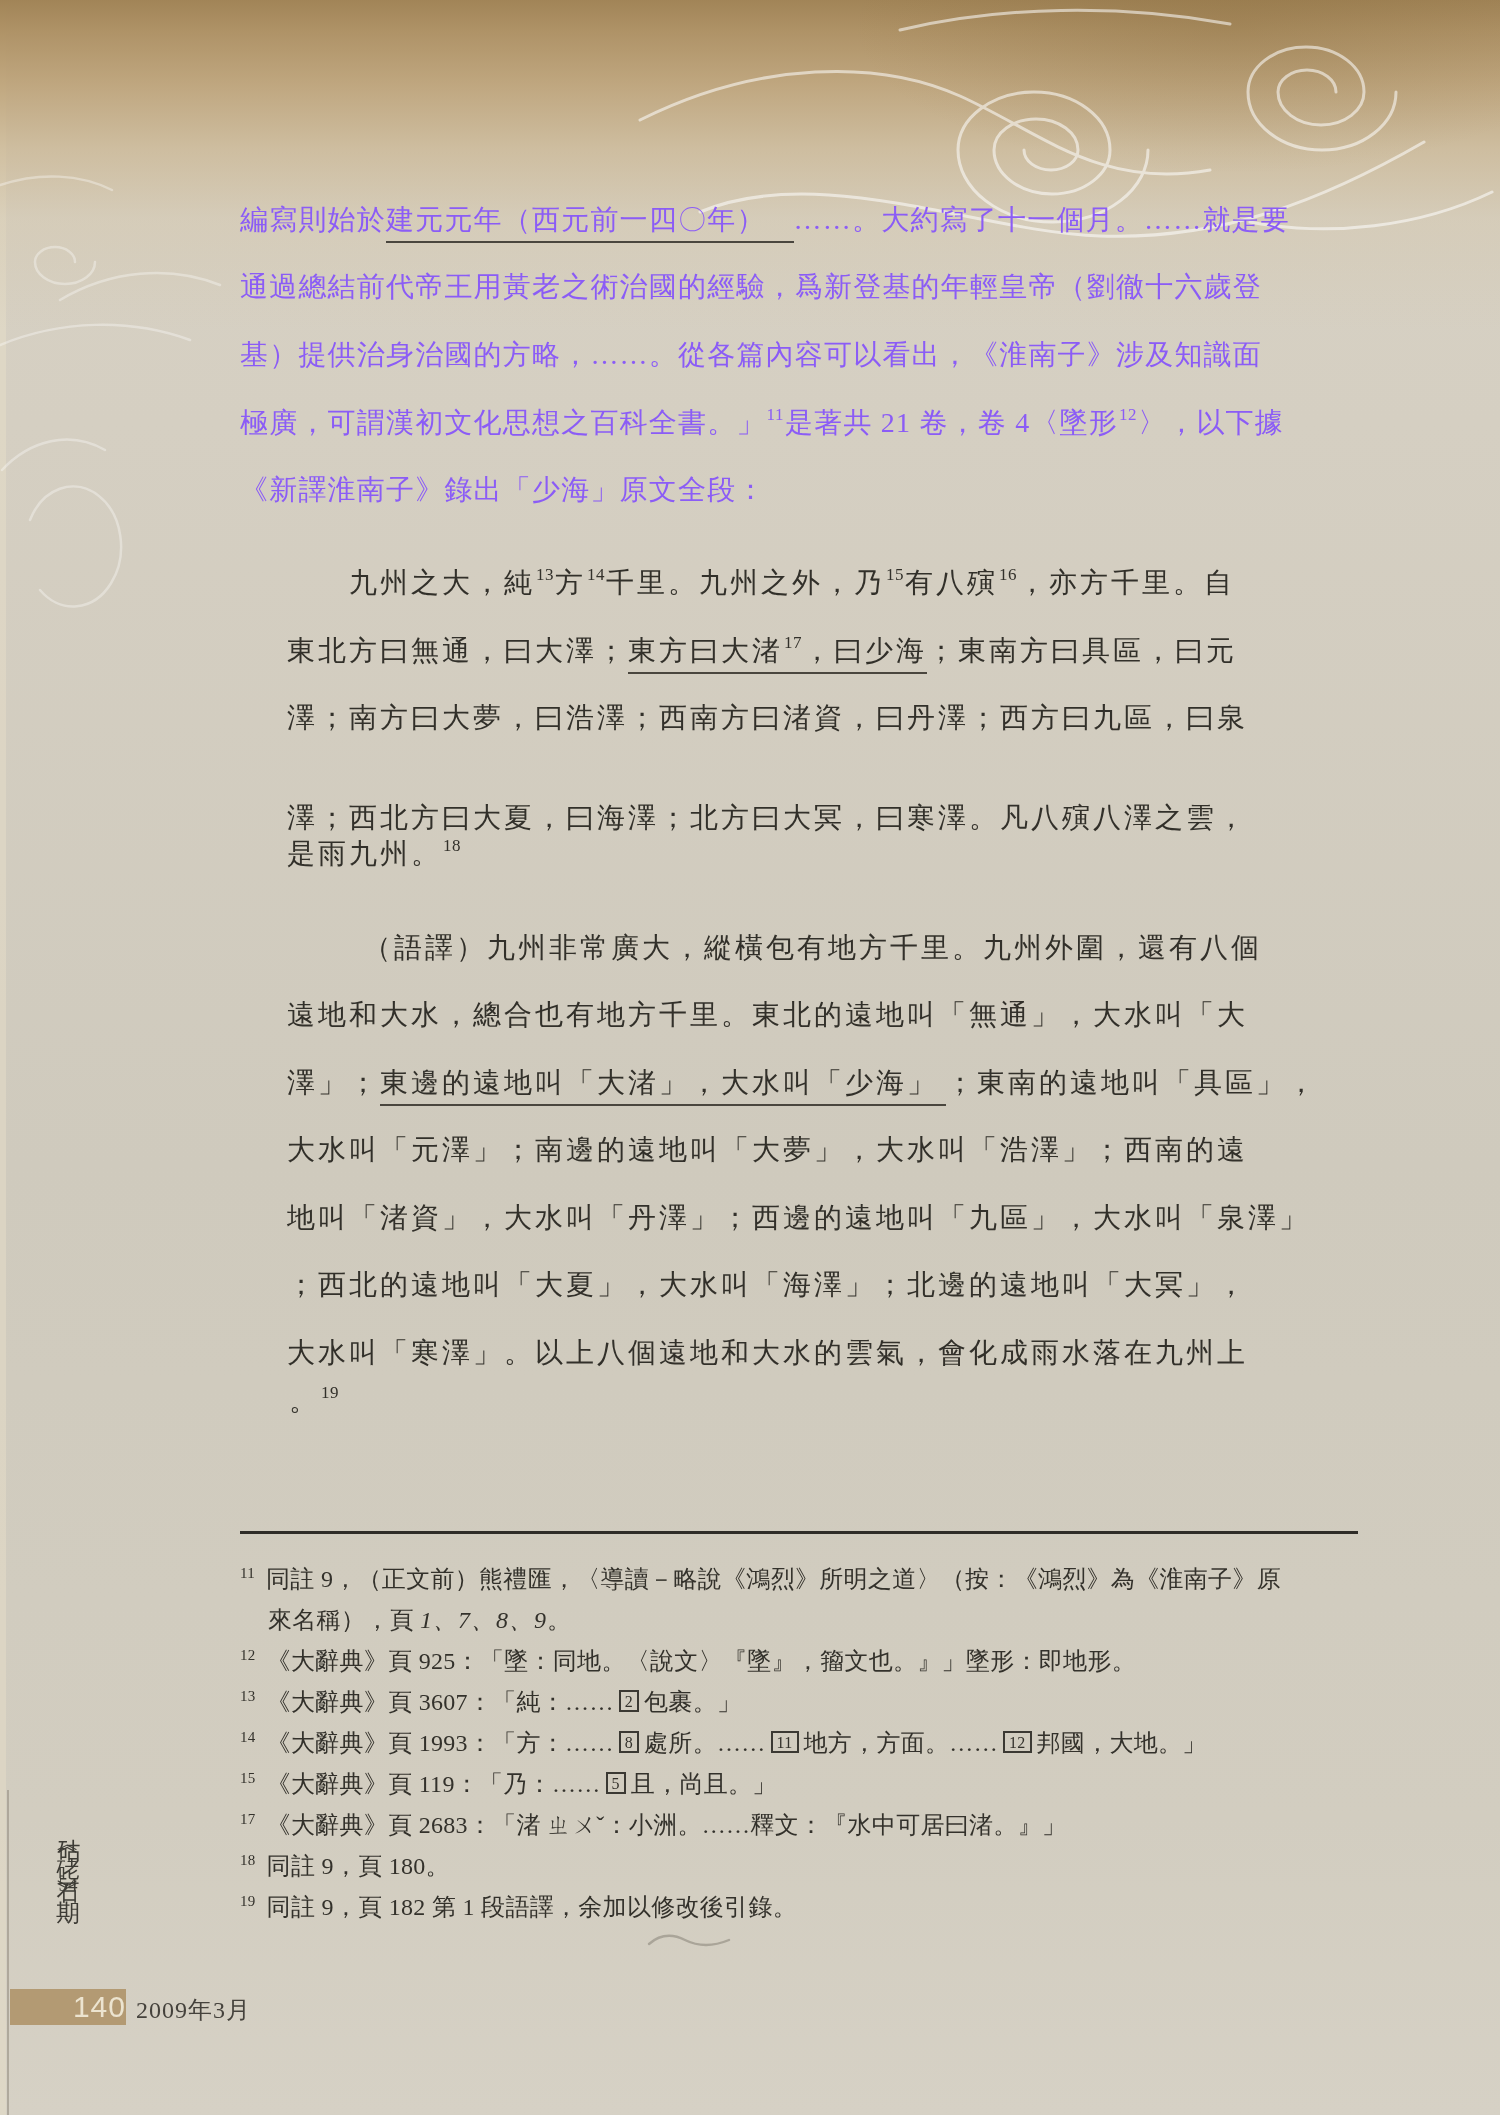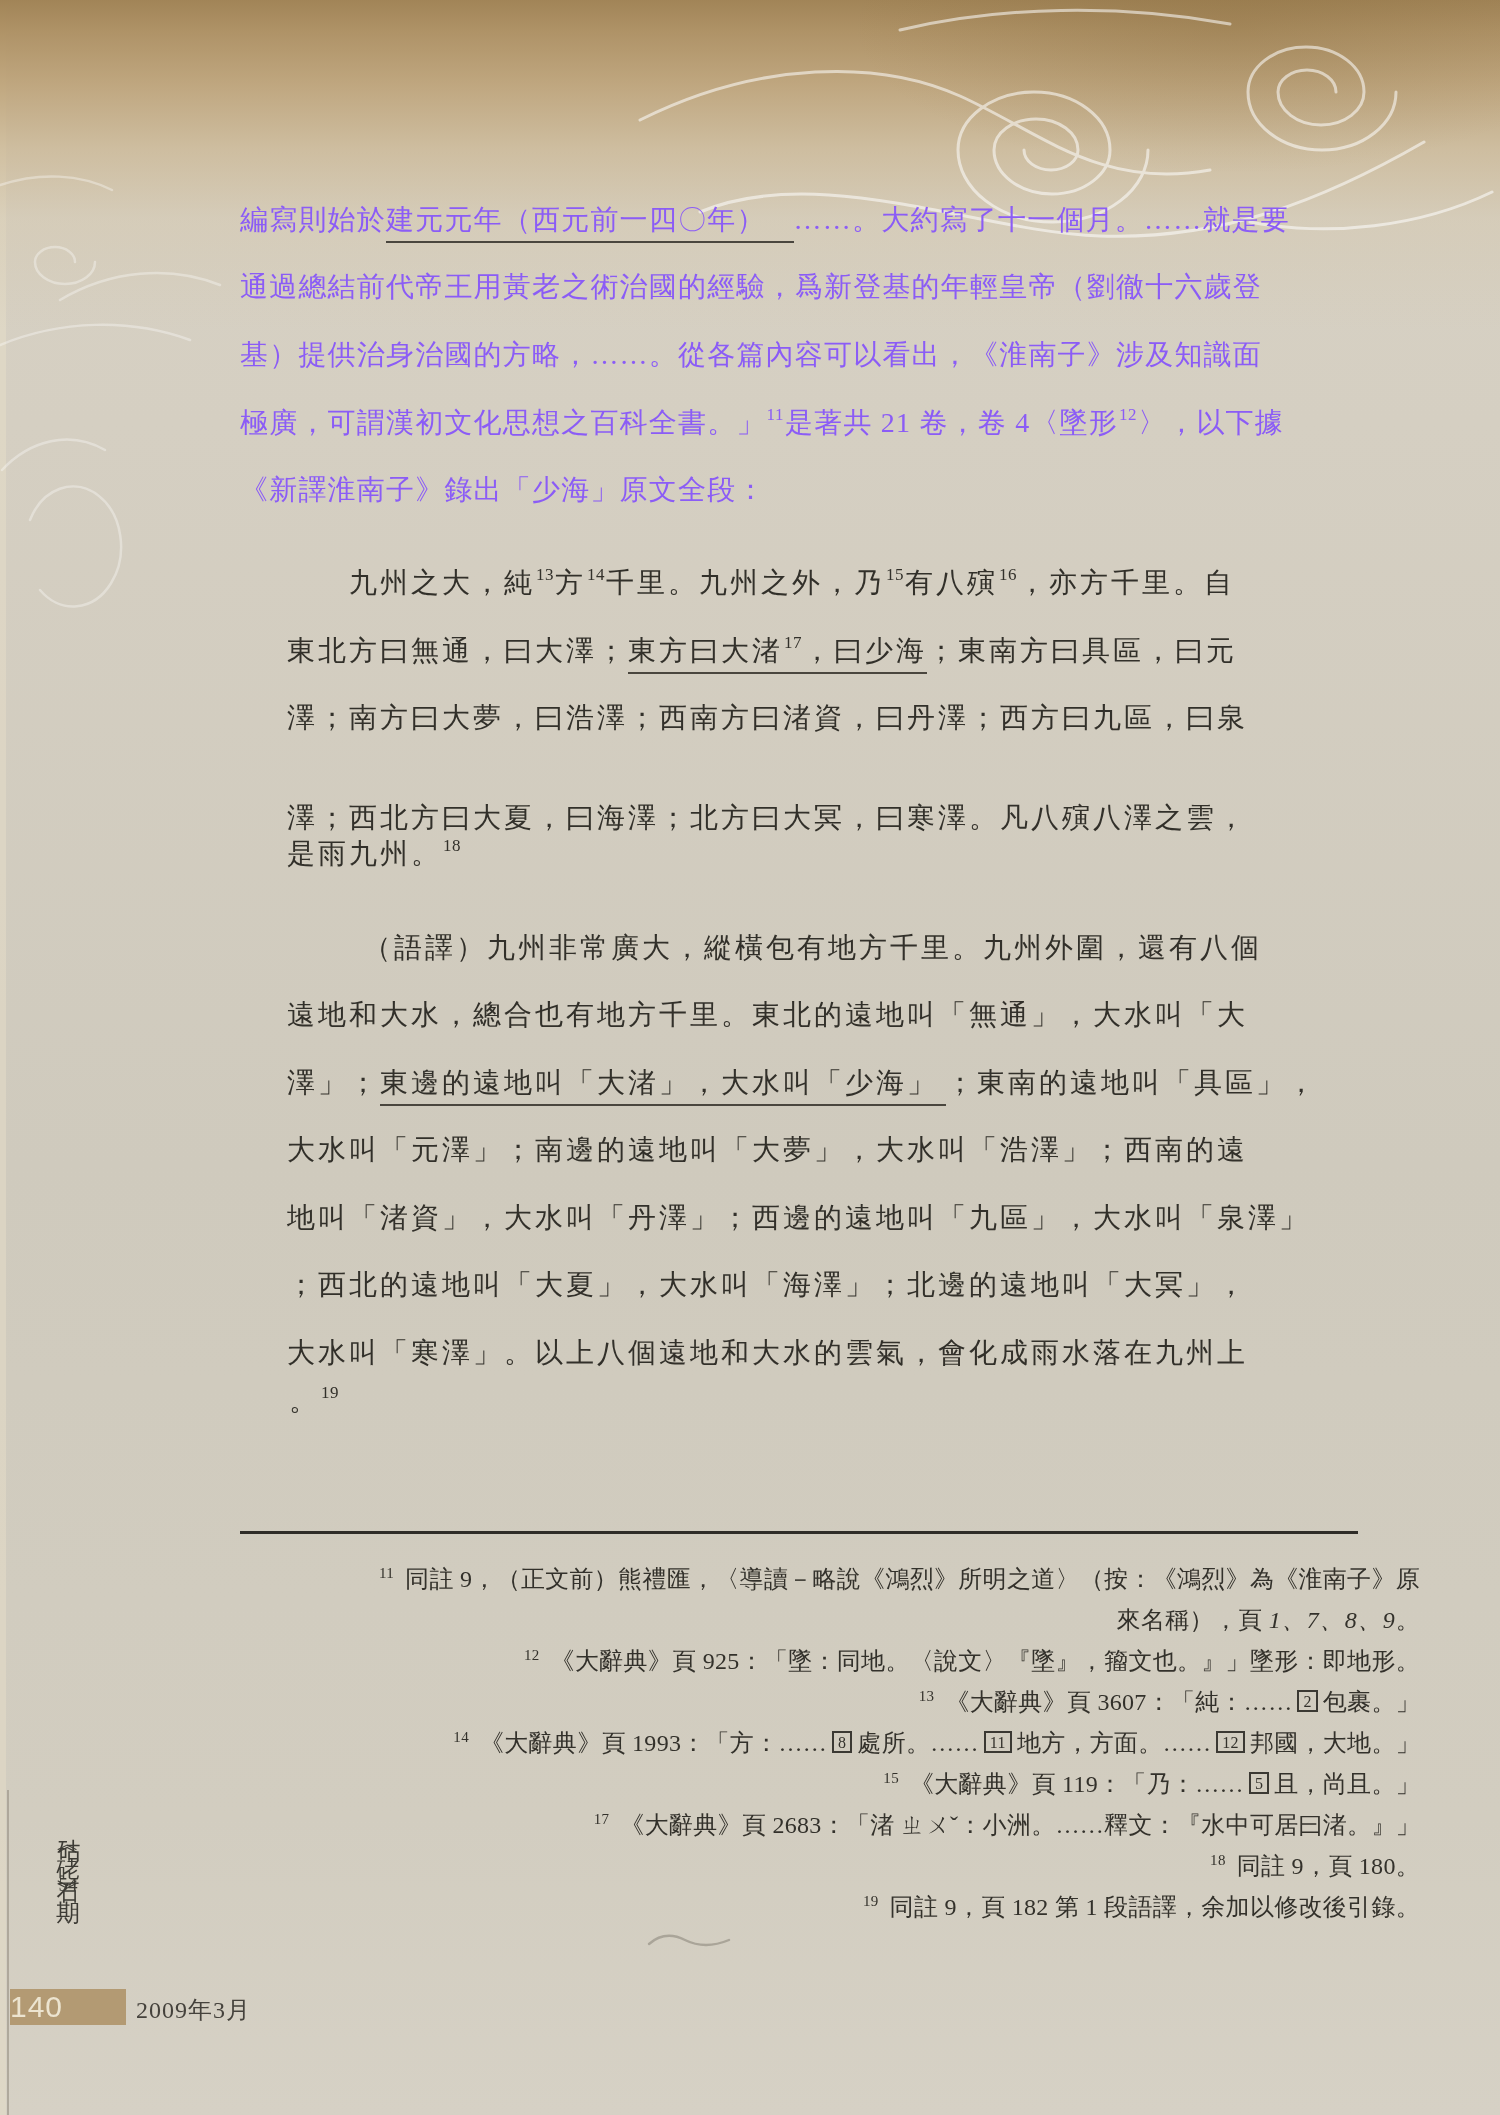--- a/index.html
+++ b/index.html
@@ -26,35 +26,35 @@
   }
   .swirls{position:absolute;top:0;left:0;}
   .line{position:absolute;white-space:nowrap;line-height:1.25;}
   .body-text{font-size:28px;letter-spacing:1.2px;color:#8b5cf6;margin-top:22px;}
   .kai{font-size:28px;letter-spacing:3px;color:#32302a;}
   .sup{font-size:17px;position:relative;top:-12px;letter-spacing:0.5px;margin:0 1px;}
   .ul{border-bottom:2.5px solid #4a463e;padding-bottom:6px;}
   .tail-lg{padding-right:28px;}
   .tail-sm{padding-right:8px;}
   .fn-rule{position:absolute;left:240px;top:1531px;width:1118px;height:3px;background:#2f2d28;}
-  .fn{position:absolute;left:240px;top:1563px;width:1180px;font-size:24px;letter-spacing:0.3px;color:#33312b;text-align:right;}
+  .fn{position:absolute;left:240px;top:1563px;width:1180px;font-size:24px;letter-spacing:0.3px;color:#33312b;}
   .fn-line{height:41px;white-space:nowrap;position:relative;}
   .fn-cont{padding-left:28px;}
   .fn-num{font-size:15px;position:relative;top:-9px;margin-right:11px;}
   .boxnum{
     display:inline-block;border:2px solid #3b3933;font-size:16px;line-height:17px;
     padding:1px 4px 0;margin:0 5px;position:relative;top:-3px;
   }
   .sidebar{position:absolute;left:46px;top:1838px;width:44px;text-align:center;color:#3d3b35;}
   .vtitle{writing-mode:vertical-rl;font-size:23px;letter-spacing:1px;display:inline-block;}
   .issue-num{display:block;font-size:19px;margin-top:4px;letter-spacing:0;}
   .issue-label{display:block;font-size:24px;margin-top:1px;}
   .pagebox{
     position:absolute;left:10px;top:1989px;width:116px;height:36px;background:#b39a73;
-    text-align:left;
+    text-align:right;
   }
   .pagebox .num{
     font-family:"Liberation Sans","DejaVu Sans",sans-serif;
     font-size:30px;line-height:36px;color:#ece4d0;letter-spacing:1px;
   }
   .date{position:absolute;left:136px;top:1994px;font-size:24px;color:#45423c;letter-spacing:1px;}
   .edge-strip{position:absolute;left:0;top:0;width:6px;height:2115px;background:rgba(232,224,202,0.45);}
   .edge-line{position:absolute;left:7px;top:1790px;width:2px;height:325px;background:#8f897c;opacity:0.55;}
   .bottom-mark{position:absolute;left:645px;top:1928px;}
   i{letter-spacing:1px;}

